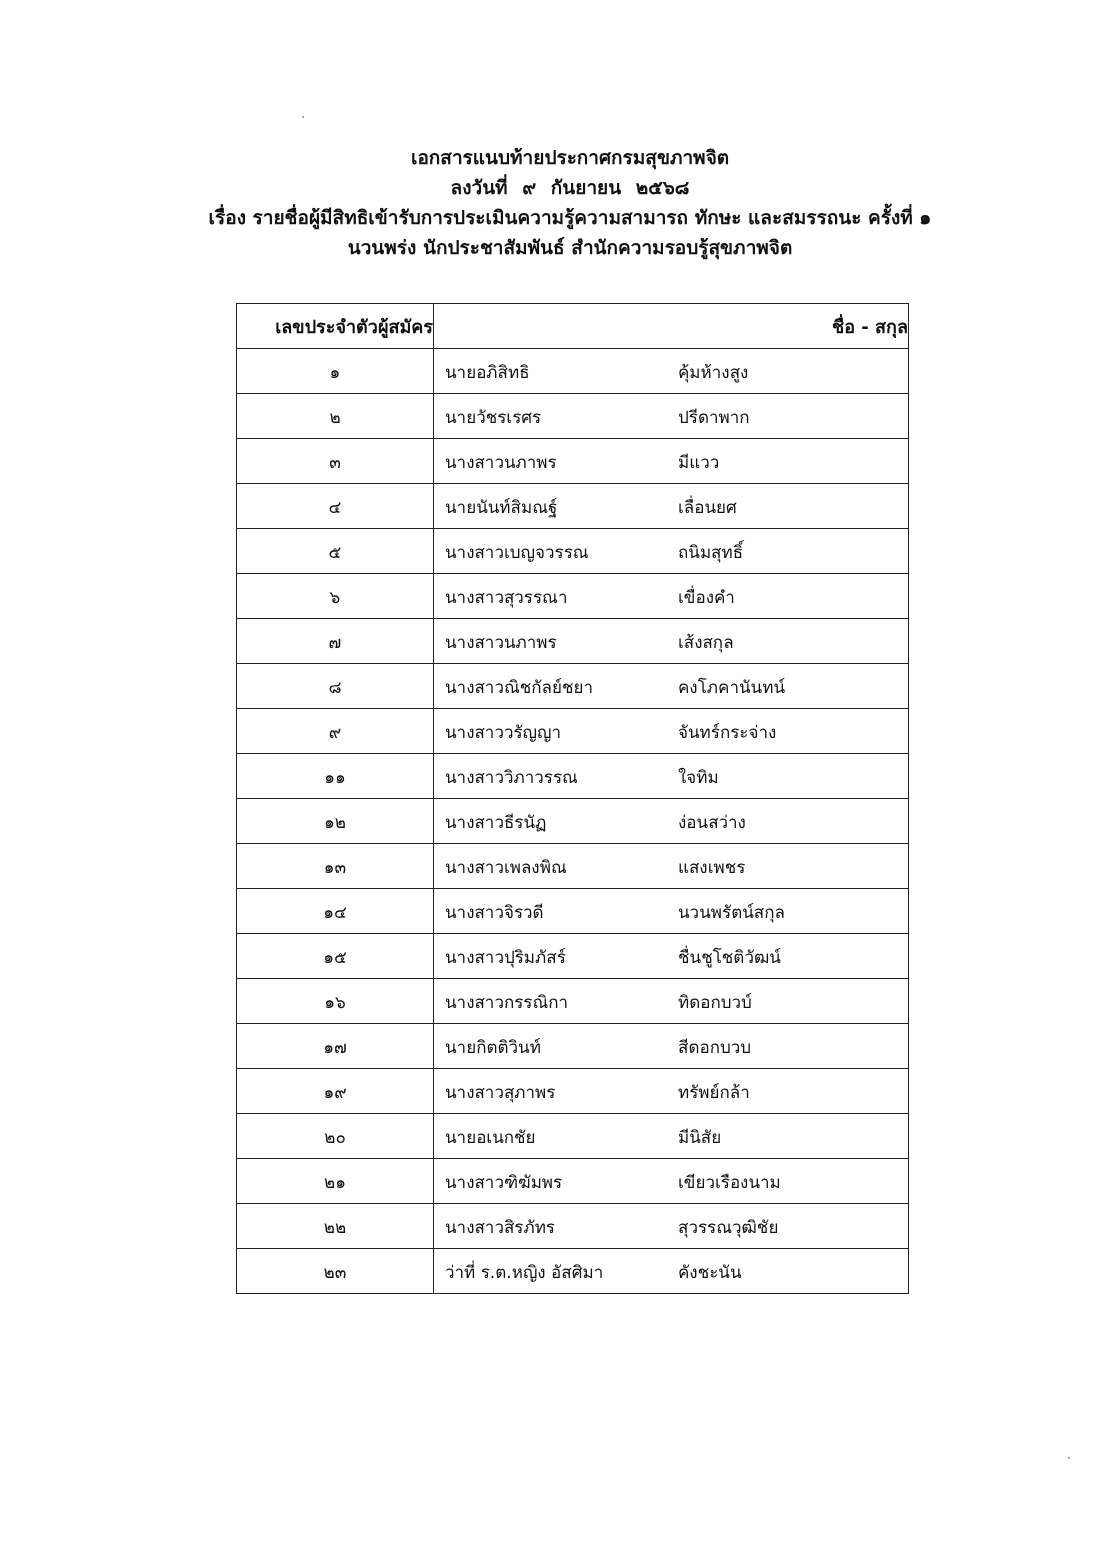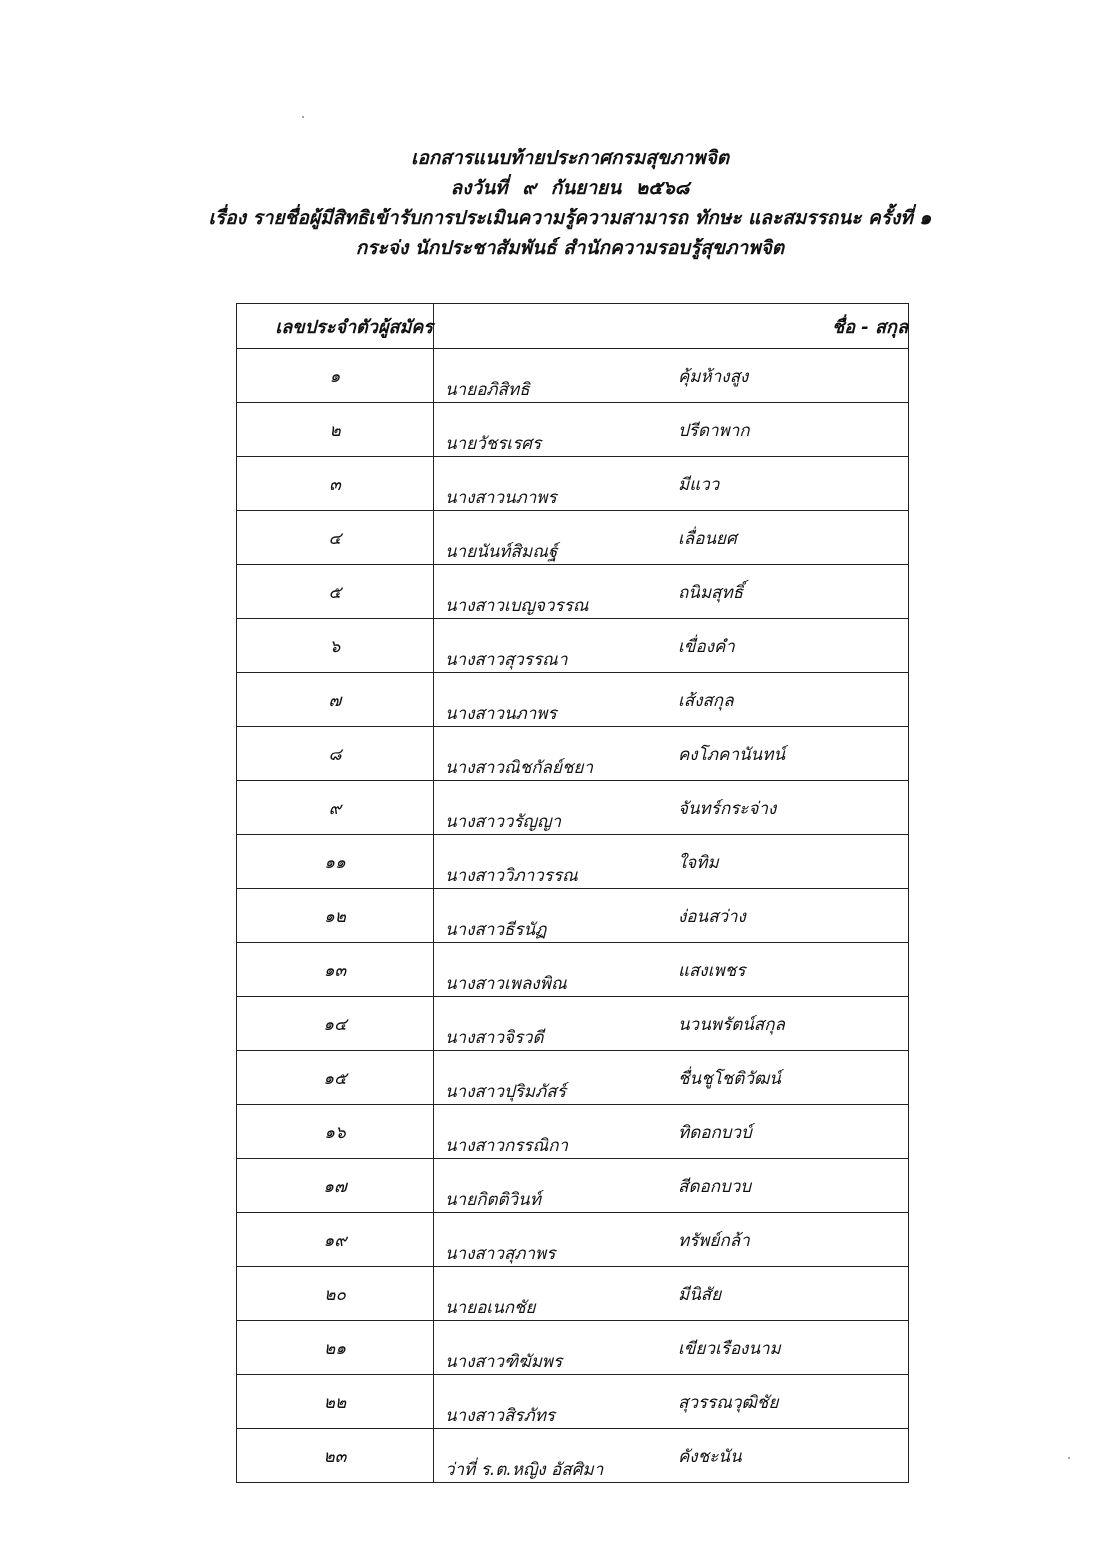--- a/index.html
+++ b/index.html
@@ -13,21 +13,20 @@
       position: relative;
       overflow: hidden;
       font-family: "DejaVu Sans", "Liberation Sans", sans-serif;
       color: #111111;
     }
     .page {
       position: absolute;
       left: 0; top: 0;
       width: 1100px; height: 1196px;
       background: #ffffff;
-      font-style: italic;
     }
     .speck {
       position: absolute;
       width: 2px; height: 2px;
       background: #888;
       border-radius: 1px;
     }
     .title-block {
       position: absolute;
       top: 142px;
@@ -74,39 +73,38 @@
     }
     .name-wrap {
       display: flex;
       align-items: center;
       height: 100%;
     }
     .first-name {
       width: 233px;
       padding-left: 11px;
       white-space: nowrap;
-      margin-top: 26px;
     }
     .last-name {
       white-space: nowrap;
     }
   </style>
 </head>
 <body>
 
 <div class="page">
 
   <div class="speck" style="left:302px; top:116px;"></div>
   <div class="speck" style="left:1068px; top:1457px;"></div>
 
   <div class="title-block">
     <div class="title-line">เอกสารแนบท้ายประกาศกรมสุขภาพจิต</div>
     <div class="title-line date">ลงวันที่   ๙  กันยายน ๒๕๖๘</div>
     <div class="title-line">เรื่อง รายชื่อผู้มีสิทธิเข้ารับการประเมินความรู้ความสามารถ ทักษะ และสมรรถนะ ครั้งที่ ๑</div>
-    <div class="title-line">กระจ่ง นักประชาสัมพันธ์  สำนักความรอบรู้สุขภาพจิต</div>
+    <div class="title-line">นวนพร่ง นักประชาสัมพันธ์  สำนักความรอบรู้สุขภาพจิต</div>
   </div>
 
   <table class="doc-table">
     <colgroup>
       <col class="c-id">
       <col class="c-name">
     </colgroup>
     <thead>
       <tr>
         <th>เลขประจำตัวผู้สมัคร</th>

